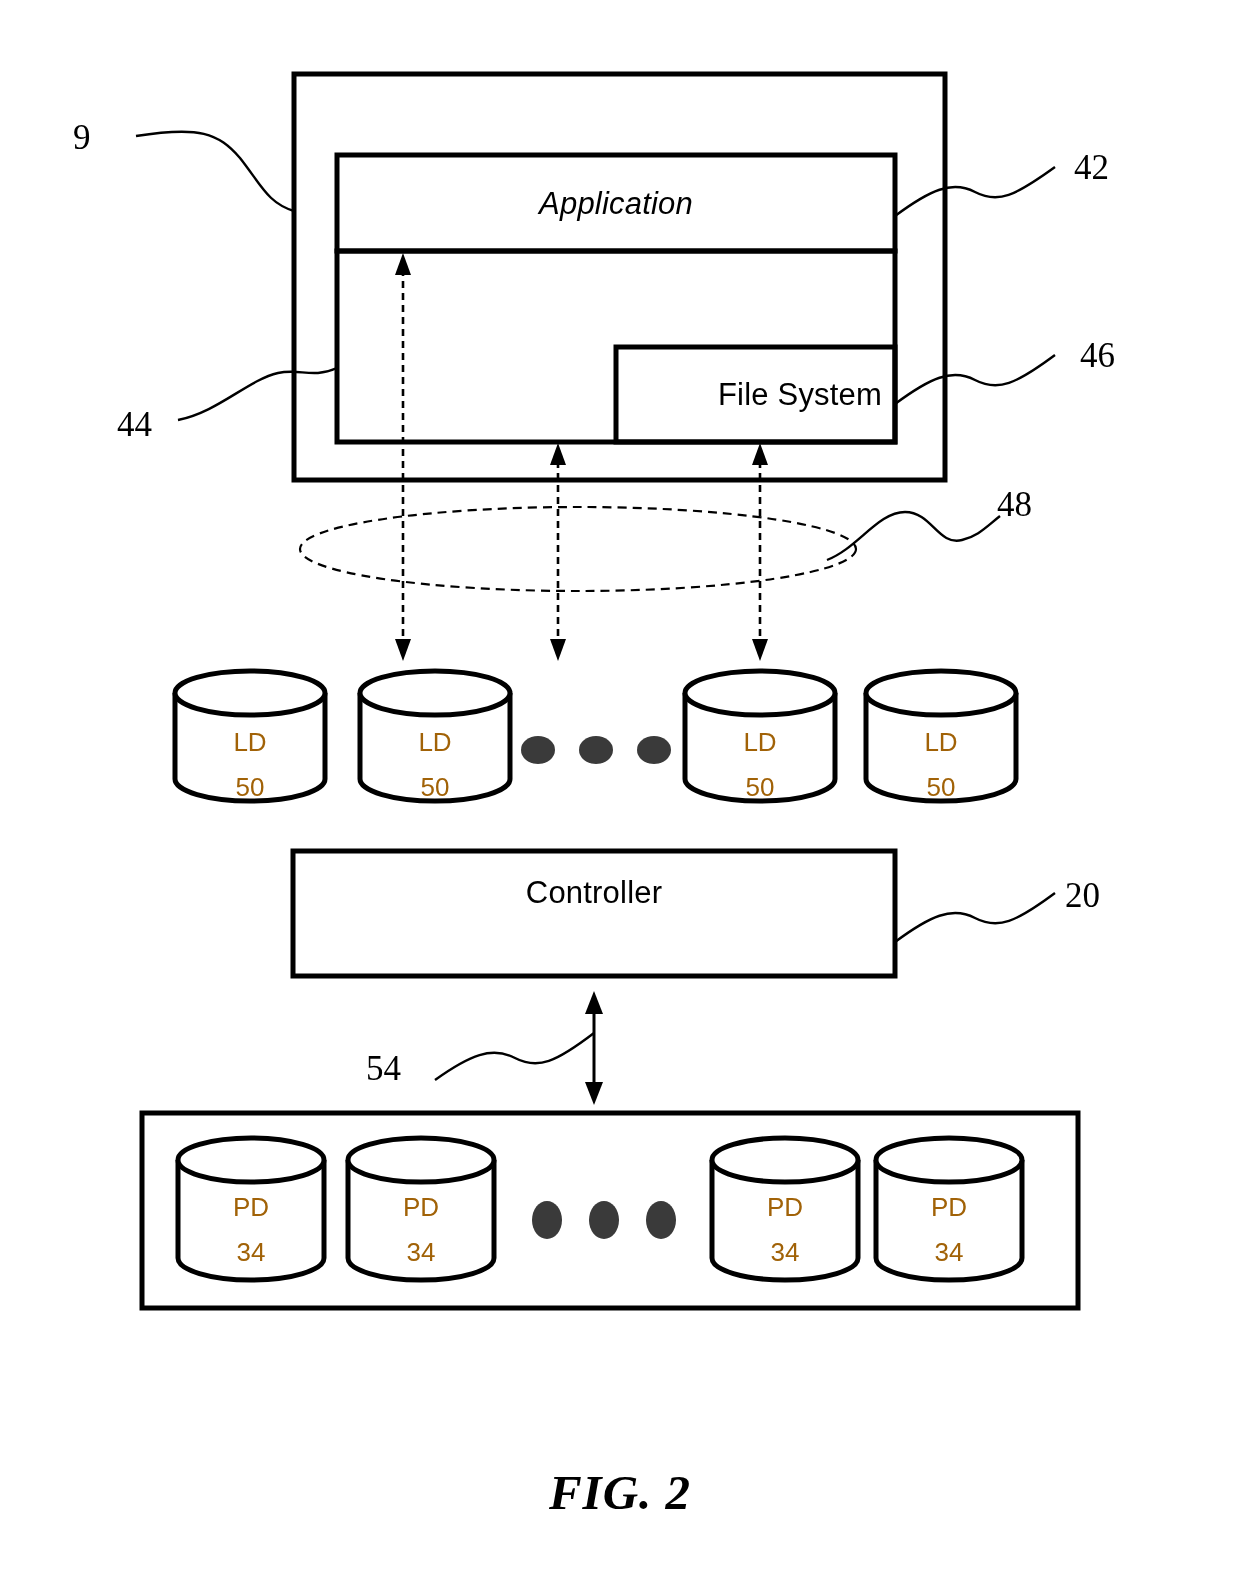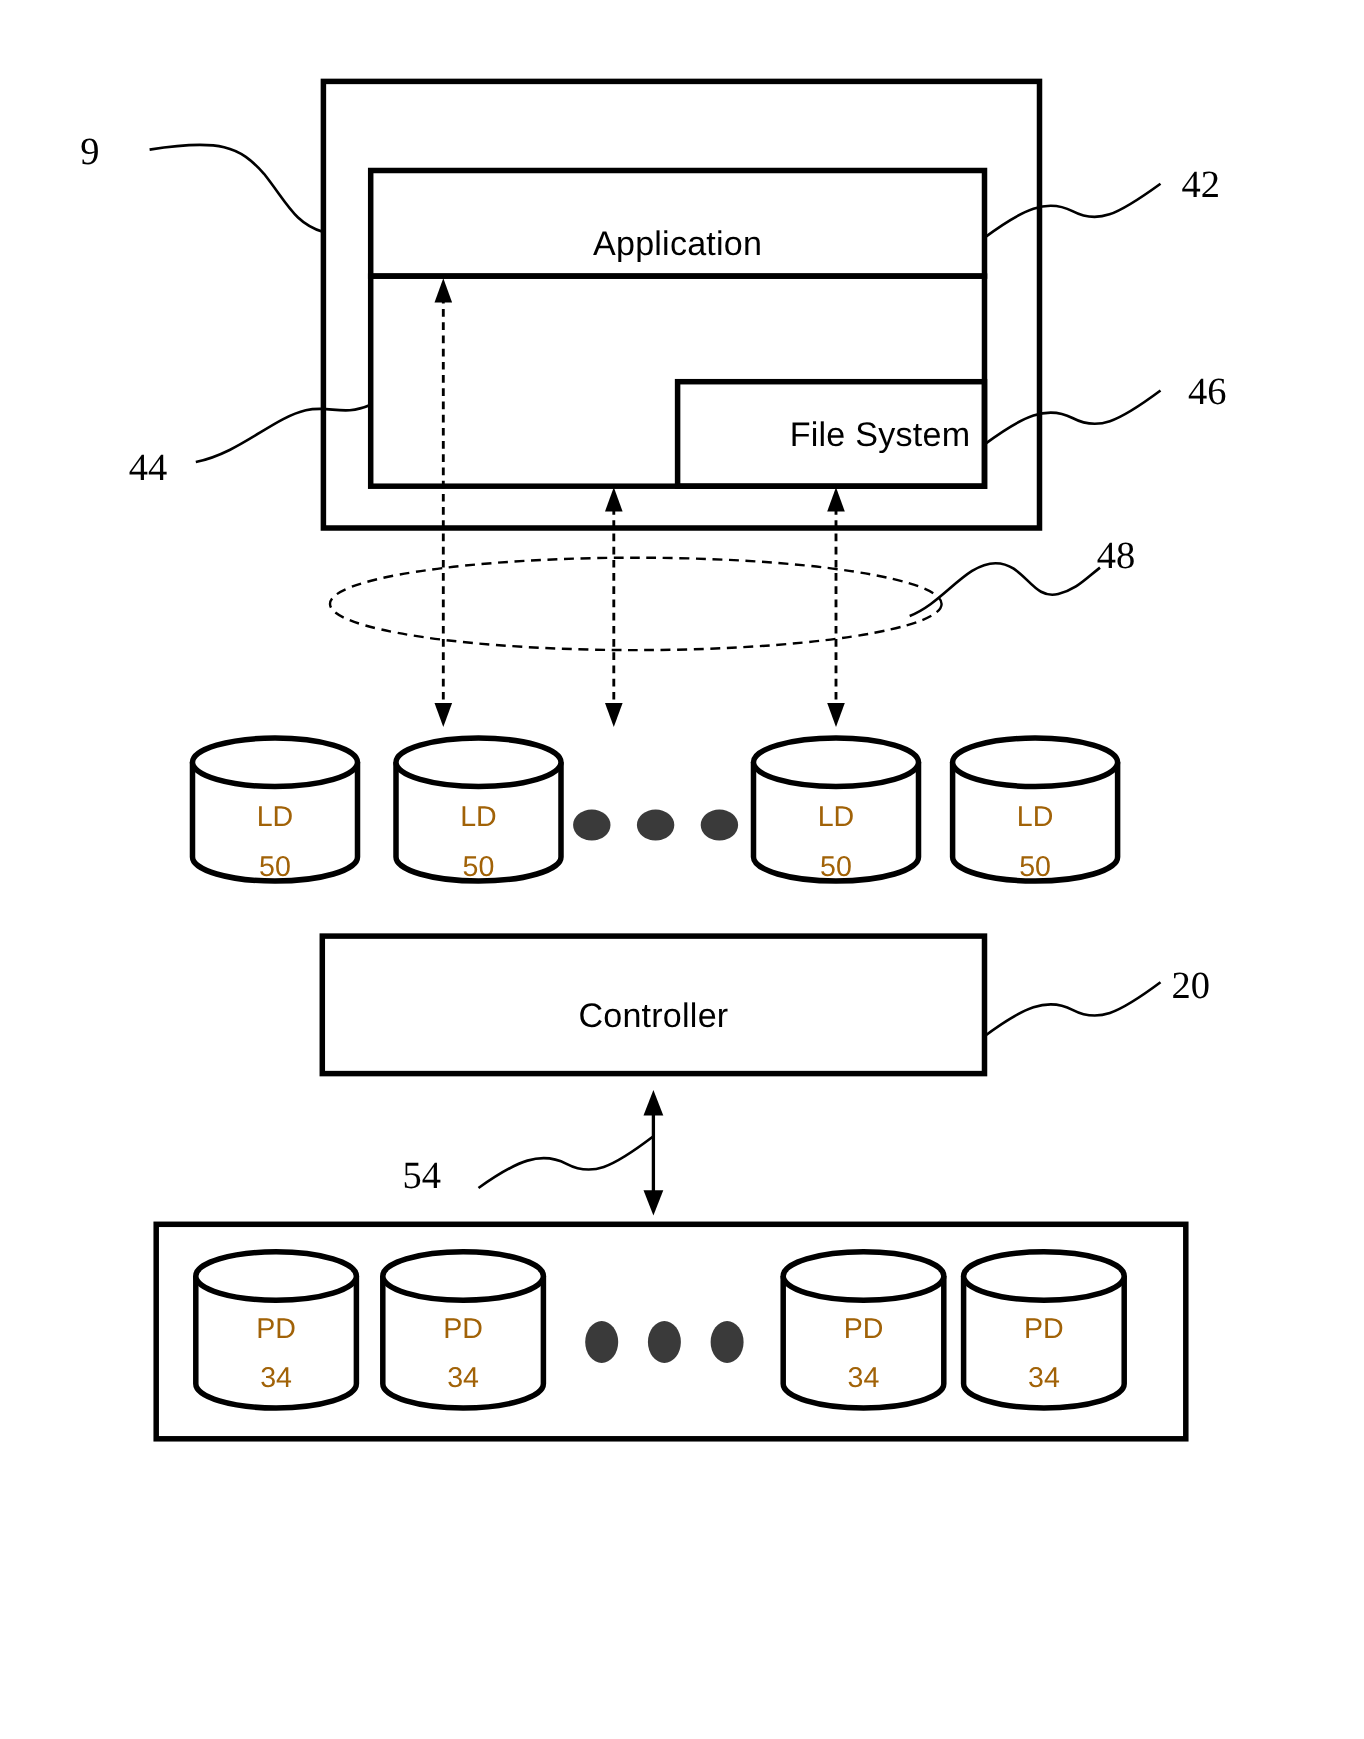--- a/index.html
+++ b/index.html
@@ -174,26 +174,26 @@
 
     <g>
       <ellipse cx="547" cy="1220" rx="15" ry="19" fill="#3a3a3a"></ellipse>
       <ellipse cx="604" cy="1220" rx="15" ry="19" fill="#3a3a3a"></ellipse>
       <ellipse cx="661" cy="1220" rx="15" ry="19" fill="#3a3a3a"></ellipse>
     </g>
 
   </svg>
 
 
-  <div class="box-label centered" style="left:616px; top:204px;">Application</div>
+  <div class="box-label centered" style="left:616px; top:186px;font-style:italic;">Application</div>
 
 
   <div class="box-label centered" style="left:800px; top:377px;text-align:center;">File System</div>
 
-  <div class="box-label centered" style="left:594px; top:906px;text-align:right;">Controller</div>
+  <div class="box-label centered" style="left:594px; top:875px;text-align:right;">Controller</div>
 
   <div class="ref-num" style="left:73px; top:118px;">9</div>
 
   <div class="ref-num" style="left:117px; top:405px;">44</div>
 
   <div class="ref-num" style="left:1074px; top:148px;">42</div>
 
   <div class="ref-num" style="left:1056px; top:336px;margin-left:24px;">46</div>
 
   <div class="ref-num" style="left:997px; top:485px;">48</div>
@@ -219,14 +219,15 @@
 
   <div class="cyl-label centered" style="left:421px; top:1192px;">PD</div>
   <div class="cyl-label centered" style="left:421px; top:1237px;">34</div>
 
   <div class="cyl-label centered" style="left:785px; top:1192px;">PD</div>
   <div class="cyl-label centered" style="left:785px; top:1237px;">34</div>
 
   <div class="cyl-label centered" style="left:949px; top:1192px;">PD</div>
   <div class="cyl-label centered" style="left:949px; top:1237px;">34</div>
 
+  <div class="fig-caption centered" style="left:620px; top:1464px;">FIG. 2</div>
 
 </div>
 
 </body></html>

